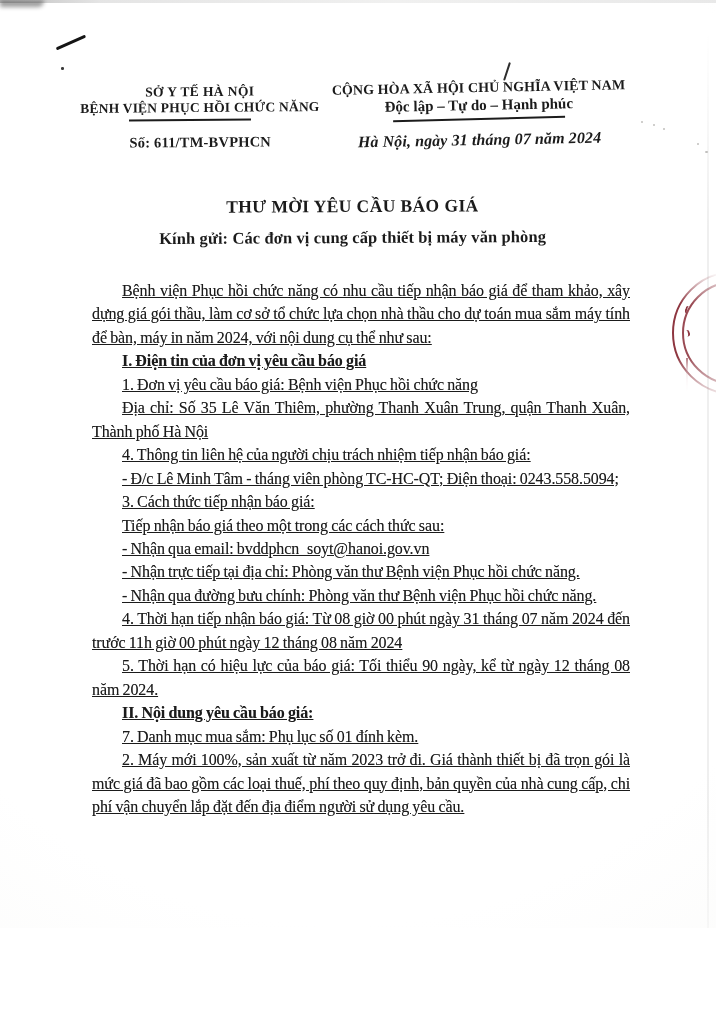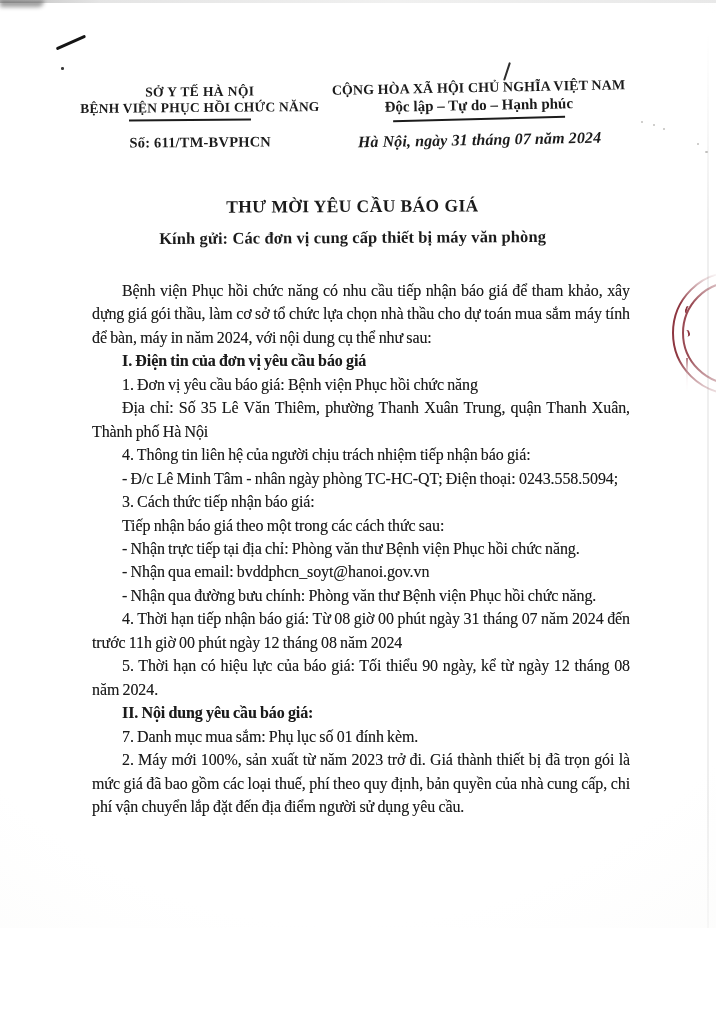--- a/index.html
+++ b/index.html
@@ -52,21 +52,21 @@
   .hr2{font-size:15px;line-height:17px;margin-top:2px;}
   .dateline{font-size:16px;font-style:italic;margin-top:11px;letter-spacing:.1px;}
   
   .title-block{position:absolute;left:80px;top:196px;width:545px;text-align:center;transform:rotate(-0.3deg);}
   .doc-title{font-size:17.5px;font-weight:700;letter-spacing:.4px;}
   .doc-subtitle{font-size:16.5px;font-weight:700;margin-top:11px;letter-spacing:.1px;}
   
   .body-text{position:absolute;left:92px;top:279px;width:538px;}
   .body-text p{margin:0;font-size:16px;line-height:23.45px;text-indent:30px;
     text-align:justify;letter-spacing:-0.1px;word-spacing:-0.6px;
-    text-shadow:0 0 .4px rgba(20,20,20,.45);}
+    text-shadow:0 0 .4px rgba(20,20,20,.45);text-decoration:underline;}
   .body-text p.bold{font-weight:700;}
   
   .cam-text{position:absolute;right:26px;top:959px;
     font-family:"Liberation Sans","DejaVu Sans",sans-serif;
     font-size:37px;color:#343434;letter-spacing:-0.2px;}
   .bottom-band{position:absolute;left:0;top:1004px;width:100%;height:20px;
     background:linear-gradient(180deg,#f1f1f0 0%,#c9c9c8 30%,#d7d7d6 62%,#e7e7e6 100%);}
   .right-shade{position:absolute;right:0;top:935px;width:9px;height:70px;
     background:linear-gradient(90deg,transparent,#d2d2d0);opacity:.8;}
 </style>
@@ -113,25 +113,25 @@
     <div class="doc-title">THƯ MỜI YÊU CẦU BÁO GIÁ</div>
     <div class="doc-subtitle">Kính gửi: Các đơn vị cung cấp thiết bị máy văn phòng</div>
   </div>
 
   <div class="body-text">
     <p>Bệnh viện Phục hồi chức năng có nhu cầu tiếp nhận báo giá để tham khảo, xây dựng giá gói thầu, làm cơ sở tổ chức lựa chọn nhà thầu cho dự toán mua sắm máy tính để bàn, máy in năm 2024, với nội dung cụ thể như sau:</p>
     <p class="bold">I. Điện tin của đơn vị yêu cầu báo giá</p>
     <p>1. Đơn vị yêu cầu báo giá: Bệnh viện Phục hồi chức năng</p>
     <p>Địa chỉ: Số 35 Lê Văn Thiêm, phường Thanh Xuân Trung, quận Thanh Xuân, Thành phố Hà Nội</p>
     <p>4. Thông tin liên hệ của người chịu trách nhiệm tiếp nhận báo giá:</p>
-    <p>- Đ/c Lê Minh Tâm - nhân ngày phòng TC-HC-QT; Điện thoại: 0243.558.5094;</p>
+    <p>- Đ/c Lê Minh Tâm - tháng viên phòng TC-HC-QT; Điện thoại: 0243.558.5094;</p>
     <p>3. Cách thức tiếp nhận báo giá:</p>
     <p>Tiếp nhận báo giá theo một trong các cách thức sau:</p>
+    <p>- Nhận qua email: bvddphcn_soyt@hanoi.gov.vn</p>
     <p>- Nhận trực tiếp tại địa chỉ: Phòng văn thư Bệnh viện Phục hồi chức năng.</p>
-    <p>- Nhận qua email: bvddphcn_soyt@hanoi.gov.vn</p>
     <p>- Nhận qua đường bưu chính: Phòng văn thư Bệnh viện Phục hồi chức năng.</p>
     <p>4. Thời hạn tiếp nhận báo giá: Từ 08 giờ 00 phút ngày 31 tháng 07 năm 2024 đến trước 11h giờ 00 phút ngày 12 tháng 08 năm 2024</p>
     <p>5. Thời hạn có hiệu lực của báo giá: Tối thiểu 90 ngày, kể từ ngày 12 tháng 08 năm 2024.</p>
     <p class="bold">II. Nội dung yêu cầu báo giá:</p>
     <p>7. Danh mục mua sắm: Phụ lục số 01 đính kèm.</p>
     <p>2. Máy mới 100%, sản xuất từ năm 2023 trở đi. Giá thành thiết bị đã trọn gói là mức giá đã bao gồm các loại thuế, phí theo quy định, bản quyền của nhà cung cấp, chi phí vận chuyển lắp đặt đến địa điểm người sử dụng yêu cầu.</p>
   </div>
 
   <div class="cam-text">Scanned with CamScanner</div>
   <div class="right-shade"></div>

